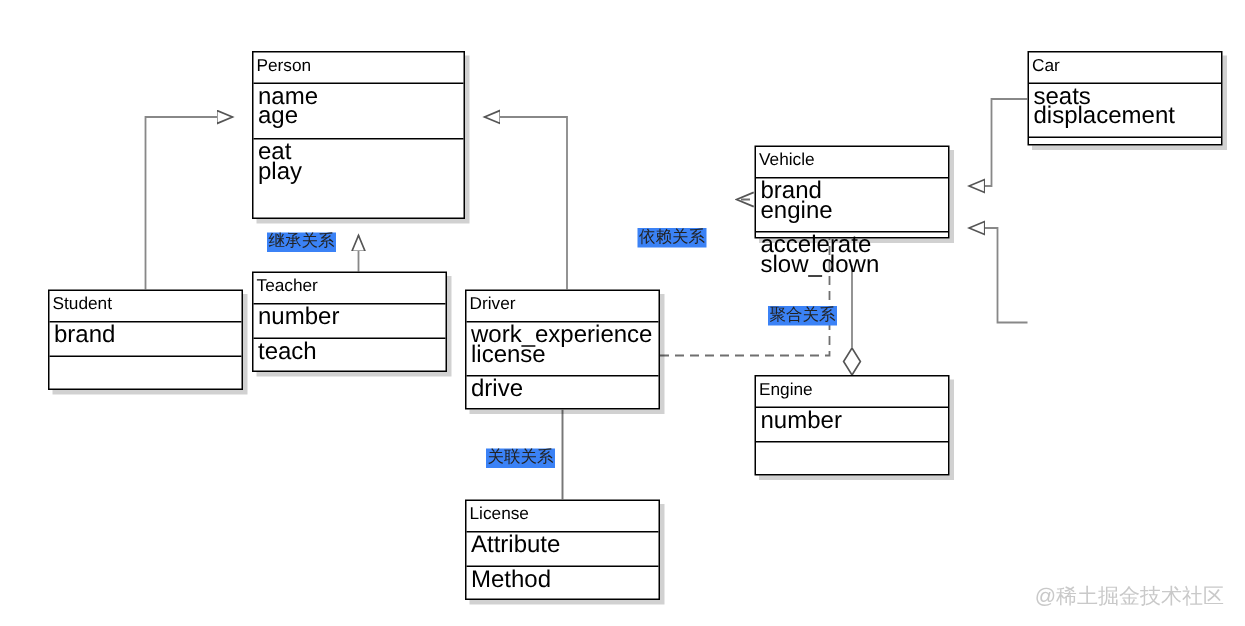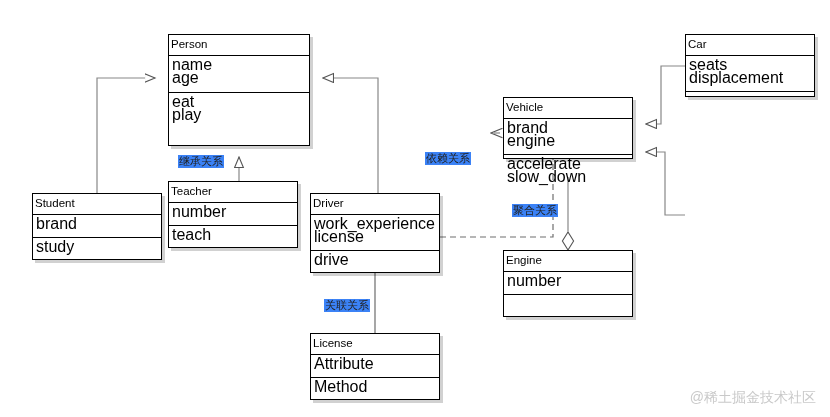--- a/index.html
+++ b/index.html
@@ -133,23 +133,20 @@
       <div class="uml-row">eat</div>
       <div class="uml-row">play</div>
     </div>
   </div>
 
   <div class="uml-class" style="left:32px; top:193px; width:130px; height:67px;">
     <div class="uml-title">Student</div>
     <div class="uml-compartment uml-attrs" style="height:18px;">
       <div class="uml-row">brand</div>
     </div>
-    <div class="uml-compartment">
-      <div class="uml-row">study</div>
-    </div>
   </div>
 
   <div class="uml-class" style="left:168px; top:181px; width:130px; height:67px;">
     <div class="uml-title">Teacher</div>
     <div class="uml-compartment uml-attrs" style="height:18px;">
       <div class="uml-row">number</div>
     </div>
     <div class="uml-compartment">
       <div class="uml-row">teach</div>
     </div>

